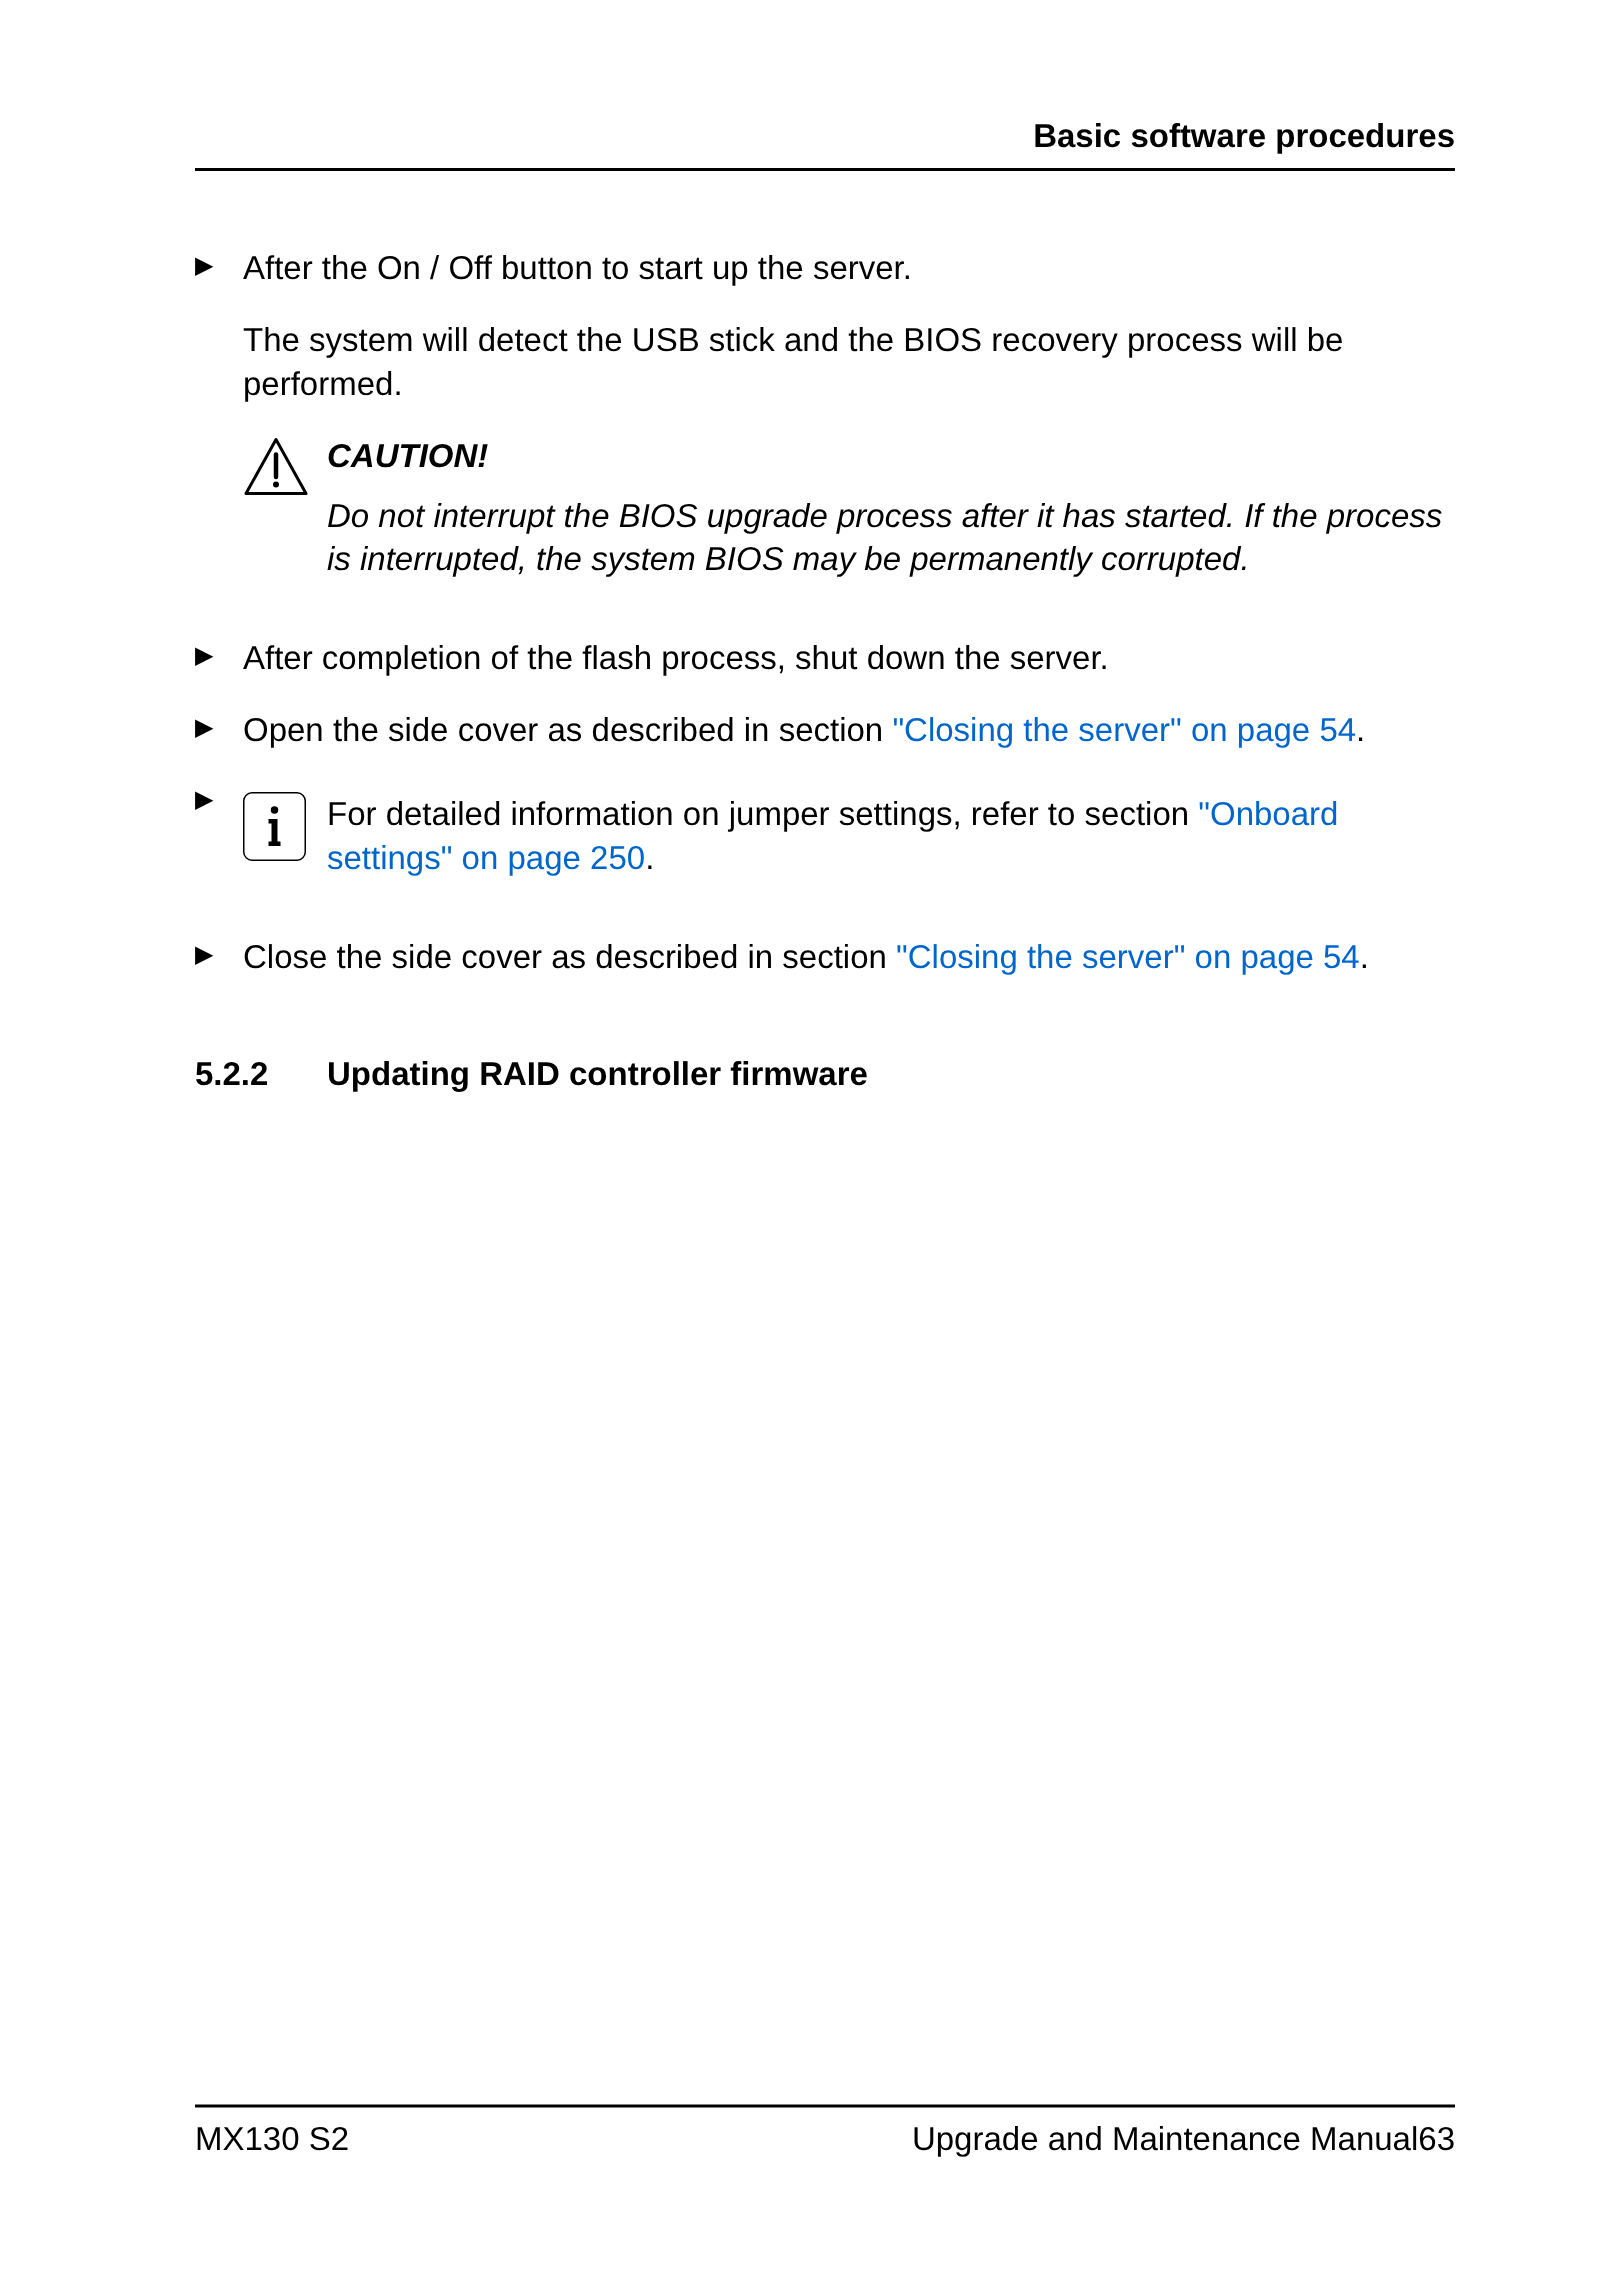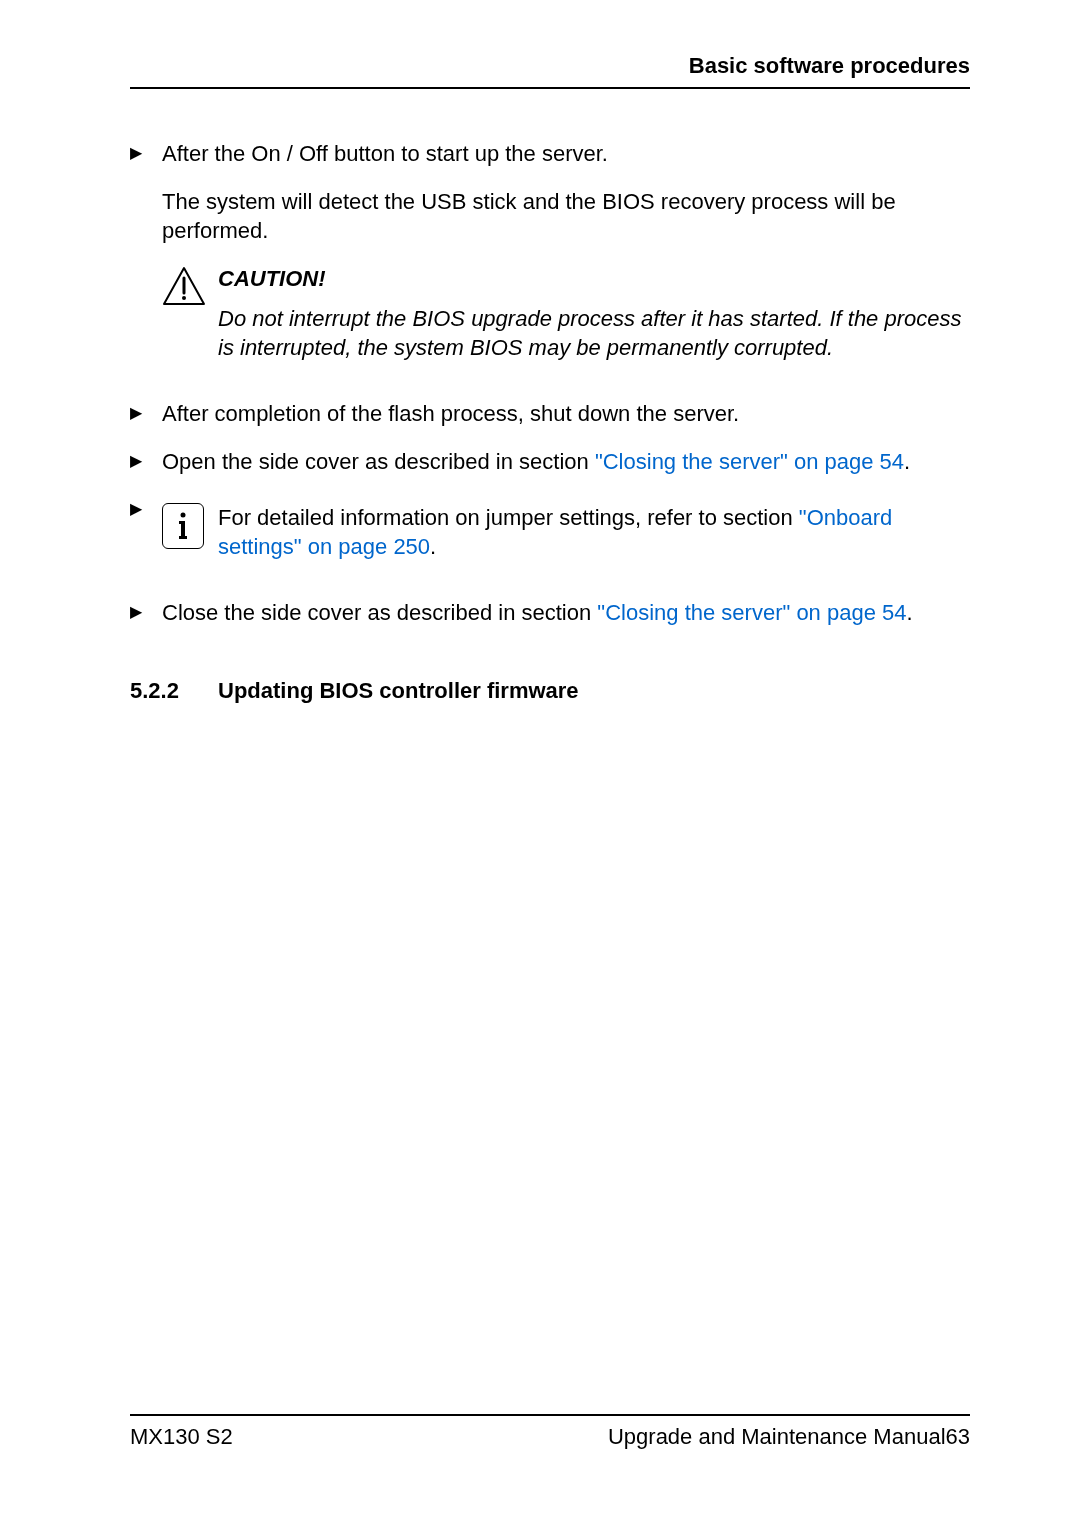--- a/index.html
+++ b/index.html
@@ -9,21 +9,21 @@
     }
     body {
       font-family: Arial, Helvetica, sans-serif;
       background: #ffffff;
       width: 1080px;
       height: 1526px;
       position: relative;
       color: #000000;
     }
     .page {
-      padding: 53px 110px 0 130px;
+      padding: 78px 110px 0 130px;
     }
     .header {
       text-align: right;
       border-bottom: 2px solid #000;
       padding-bottom: 8px;
       margin-bottom: 50px;
     }
     .header-title {
       font-size: 22px;
       font-weight: bold;
@@ -105,21 +105,21 @@
       flex-shrink: 0;
     }
     .section-title {
       flex: 1;
     }
     .body-para {
       margin-bottom: 18px;
     }
     .footer {
       position: absolute;
-      bottom: 76px;
+      bottom: 87px;
       left: 130px;
       right: 110px;
     }
     .footer-line {
       border-top: 2px solid #000;
       margin-bottom: 8px;
     }
     .footer-row {
       display: flex;
       justify-content: space-between;
@@ -203,21 +203,21 @@
 
     <div class="bullet-item">
       <div class="bullet-marker">▶</div>
       <div class="bullet-content">
         <span>Close the side cover as described in section </span><span class="link">"Closing the server" on page 54</span><span>.</span>
       </div>
     </div>
 
     <div class="section-heading">
       <div class="section-num">5.2.2</div>
-      <div class="section-title">Updating BIOS controller firmware</div>
+      <div class="section-title">Updating RAID controller firmware</div>
     </div>
 
 
   </div>
 
 </div>
 
 <div class="footer">
   <div class="footer-line"></div>
   <div class="footer-row">

